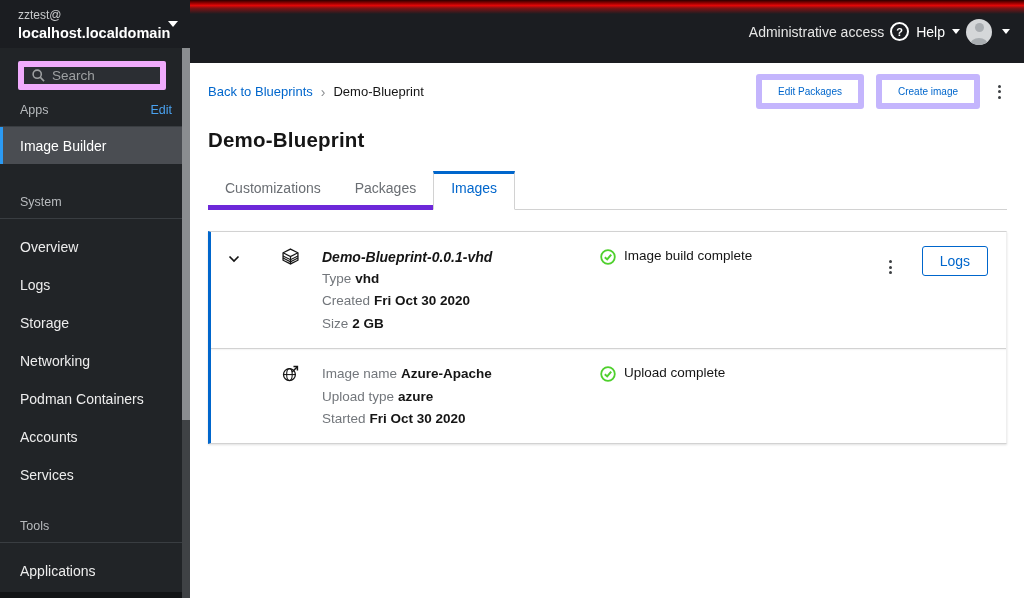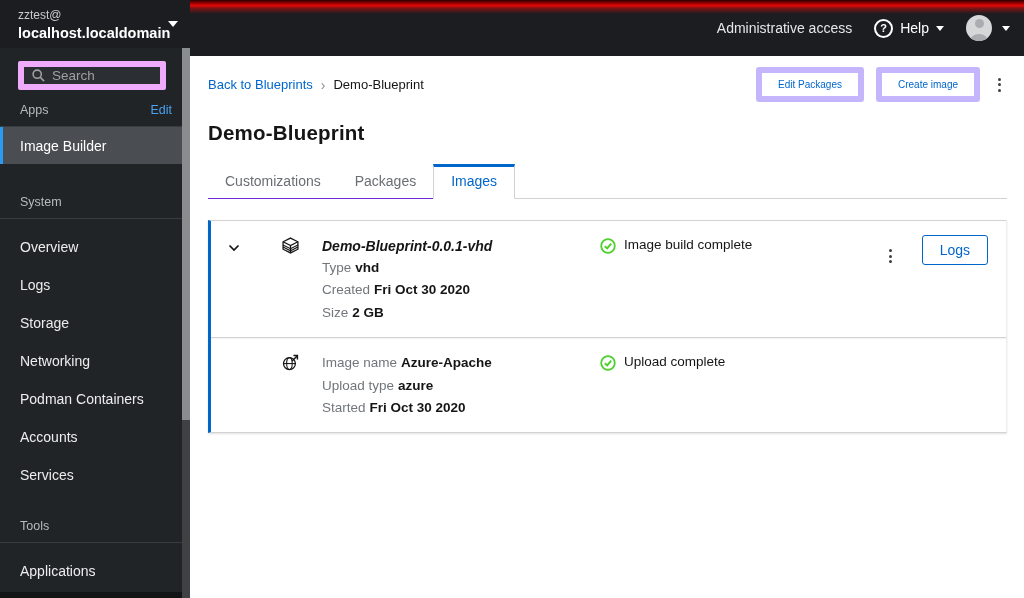--- a/index.html
+++ b/index.html
@@ -35,22 +35,22 @@
   .sec-system .nav-item, .sec-tools .nav-item { margin-top:1px; }
   .sec-tools { margin-top:26px; }
   .nav-items { padding-top:8px; }
 
   .sidebar-scrollbar { position:absolute; top:48px; right:0; width:8px; bottom:0; background:#3f4245; }
   .sidebar-scrollbar .thumb { position:absolute; top:0; left:0; right:0; height:372px; background:#8a8d90; }
   .sidebar-bottom-strip { position:absolute; bottom:0; left:0; width:182px; height:6px; background:#121416; }
 
   
   .right { flex:1; display:flex; flex-direction:column; }
-  .masthead { height:56px; background:#1b1d21; position:relative; display:flex;
-    justify-content:flex-end; align-items:center; gap:22px; padding-right:14px; flex-shrink:0; }
+  .masthead { height:63px; background:#1b1d21; position:relative; display:flex;
+    justify-content:flex-end; align-items:center; gap:6px; padding-right:14px; flex-shrink:0; }
   .masthead::before { content:""; position:absolute; top:0; left:0; right:0; height:14px;
     pointer-events:none;
     background:linear-gradient(180deg, rgba(43,0,0,1) 0%, rgba(150,0,0,1) 22%,
       rgba(228,8,8,1) 40%, rgba(228,8,8,0.5) 58%, rgba(228,8,8,0) 100%); }
   .admin-access { color:#e6e6e6; font-size:14px; cursor:pointer; }
   .help-group { display:flex; align-items:center; gap:7px; color:#fff; font-size:14px; cursor:pointer; }
   .help-icon { width:19px; height:19px; border:2px solid #fff; border-radius:50%;
     display:flex; align-items:center; justify-content:center; font-size:11px; font-weight:bold; color:#fff; }
   .caret-sm { width:0; height:0; border-left:4px solid transparent; border-right:4px solid transparent;
     border-top:5px solid #fff; }
@@ -70,21 +70,21 @@
   .btn-secondary { background:#fff; border:6px solid #c4b5fd; color:#0066cc; font-size:10px;
     padding:6px 16px; border-radius:3px; cursor:pointer; font-family:"Liberation Sans", sans-serif; }
   .kebab { background:none; border:none; cursor:pointer; padding:4px 6px; display:flex;
     flex-direction:column; gap:2.5px; align-items:center; }
   .kebab i { width:3px; height:3px; border-radius:50%; background:#3c3f42; display:block; }
 
   .page-title { font-size:20.5px; font-weight:600; color:#151515; margin-top:19px; letter-spacing:0.2px; }
 
   .tabs { display:flex; margin-top:19px; }
   .tab { padding:9px 17px; font-size:14px; color:#6a6e73; cursor:pointer;
-    border-bottom:1px solid #6d28d9; background:transparent; }
+    border-bottom:5px solid #6d28d9; background:transparent; }
   .tab.active { color:#0066cc; background:#fff; border-top:3px solid #0066cc;
     border-left:1px solid #d2d2d2; border-right:1px solid #d2d2d2; border-bottom:1px solid transparent;
     padding-top:6px; }
   .tabs-filler { flex:1; border-bottom:1px solid #d2d2d2; }
 
   .datalist { margin-top:21px; border-top:1px solid #d2d2d2; border-bottom:1px solid #d2d2d2;
     border-right:1px solid #efefef; border-left:3px solid #0066cc;
     box-shadow:0 1px 2px rgba(3,3,3,0.12); background:#fff; }
   .dl-row { display:flex; align-items:flex-start; padding:14px 18px 13px 13px; background:#fff; }
   .dl-row + .dl-row { border-top:1px solid #d2d2d2; box-shadow:inset 0 2px 2px -2px rgba(0,0,0,0.15); }

